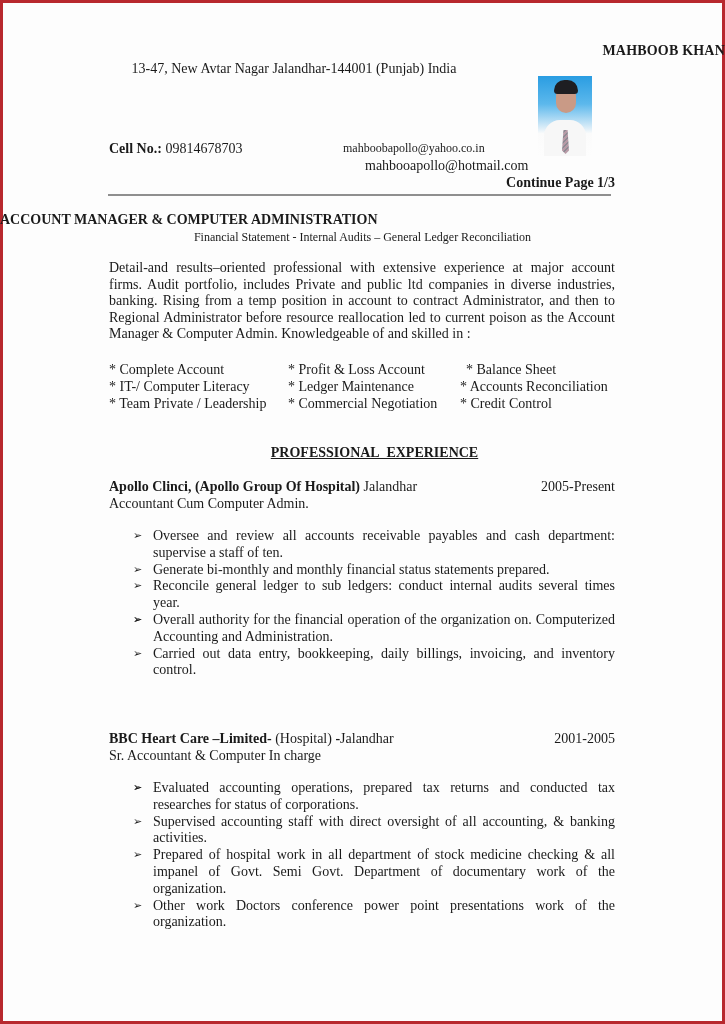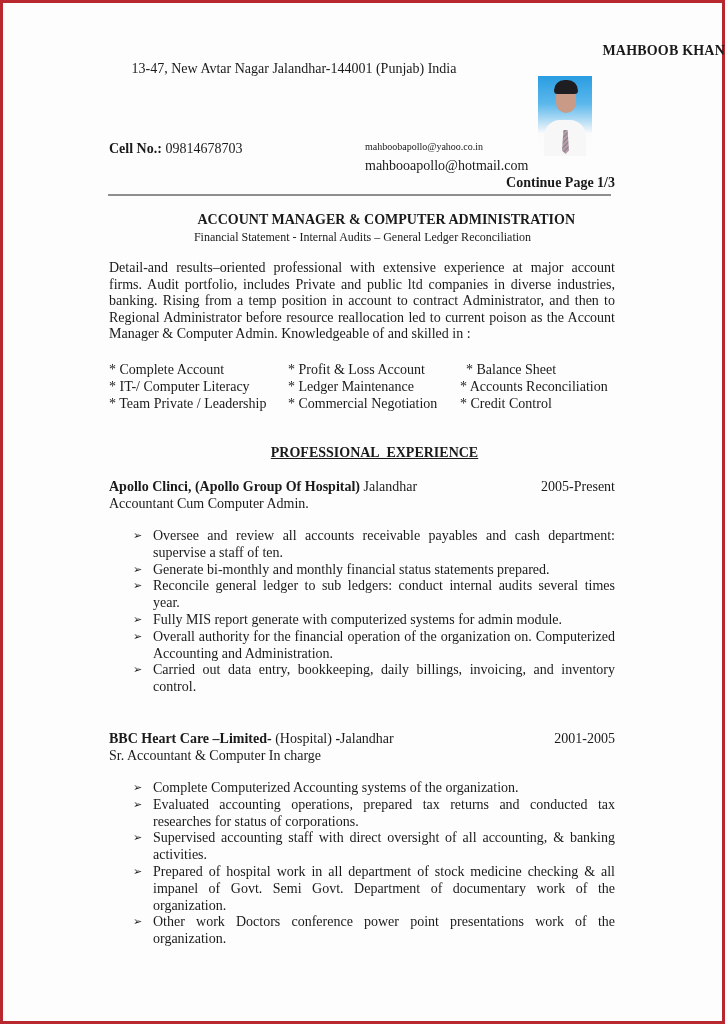--- a/index.html
+++ b/index.html
@@ -45,29 +45,29 @@
     background: #f7f7f7; border-radius: 16px 16px 0 0;
   }
   .photo .tie {
     position: absolute; left: 24px; top: 54px; width: 7px; height: 24px;
     background: linear-gradient(135deg, #b79aa6 25%, #8d8a93 25%, #8d8a93 50%, #b79aa6 50%, #b79aa6 75%, #8d8a93 75%);
     background-size: 5px 5px;
     clip-path: polygon(20% 0, 80% 0, 100% 85%, 50% 100%, 0 85%);
   }
   .cell { left: 109px; top: 141px; font-size: 14px; }
   .cell b { font-weight: bold; }
-  .email1 { left: 365px; top: 141px; font-size: 10px; }
+  .email1 { left: 343px; top: 141px; font-size: 12px; }
   .email2 { left: 365px; top: 158px; font-size: 14px; }
   .continue { right: 110px; top: 175px; font-size: 14px; font-weight: bold; }
   .separator {
     position: absolute; left: 108px; top: 194px; width: 503px; height: 2px;
     background: #8f8f8f;
   }
   .title {
-    left: 0; width: 575px; top: 212px; text-align: right;
+    left: 0; width: 575px; top: 212px; text-align: left;
     font-weight: bold; font-size: 14px;
   }
   .subtitle {
     left: 0; width: 725px; top: 230px; text-align: center;
     font-size: 12px;
   }
   .summary {
     position: absolute; left: 109px; top: 260px; width: 506px;
     font-size: 14px; line-height: 16.6px; text-align: justify;
   }
@@ -148,30 +148,30 @@
 <div class="job-head" style="top:479px">
   <b>Apollo Clinci, (Apollo Group Of Hospital)</b><span> Jalandhar</span>
   <span class="dates">2005-Present</span>
 </div>
 <div class="job-role" style="top:496px">Accountant Cum Computer Admin.</div>
 
 <ul class="bullets" style="top:528px">
   <li><span class="arrow">➢</span><span>Oversee and  review all accounts receivable payables and cash department: supervise a staff of ten.</span></li>
   <li><span class="arrow">➢</span><span>Generate bi-monthly and monthly financial status statements prepared.</span></li>
   <li><span class="arrow">➢</span><span>Reconcile general ledger to sub ledgers: conduct internal audits several times year.</span></li>
-  <li><span class="arrow">➢</span><span>Fully MIS report generate with computerized systems for admin module.</span></li>
+  <li><span class="arrow">➢</span></li>
   <li><span class="arrow">➢</span><span>Overall authority for the financial operation of the organization on. Computerized Accounting and Administration.</span></li>
   <li><span class="arrow">➢</span><span>Carried out data entry, bookkeeping, daily billings, invoicing, and inventory control.</span></li>
 </ul>
 
 <div class="job-head" style="top:731px">
   <b>BBC Heart Care –Limited-</b><span> (Hospital) </span><b>-</b><span>Jalandhar</span>
   <span class="dates">2001-2005</span>
 </div>
 <div class="job-role" style="top:748px">Sr. Accountant &amp; Computer In charge</div>
 
 <ul class="bullets" style="top:780px">
-  <li><span class="arrow">➢</span><span>Complete Computerized Accounting systems of the organization.</span></li>
+  <li><span class="arrow">➢</span></li>
   <li><span class="arrow">➢</span><span>Evaluated accounting operations, prepared tax returns and conducted tax researches for status of corporations.</span></li>
   <li><span class="arrow">➢</span><span>Supervised accounting staff with direct oversight of all accounting, &amp; banking activities.</span></li>
   <li><span class="arrow">➢</span><span>Prepared of hospital work in all department of stock medicine checking  &amp; all impanel of Govt. Semi Govt. Department of documentary work of the organization.</span></li>
   <li><span class="arrow">➢</span><span>Other work Doctors conference power point presentations work of the organization.</span></li>
 </ul>
 
 </body></html>

